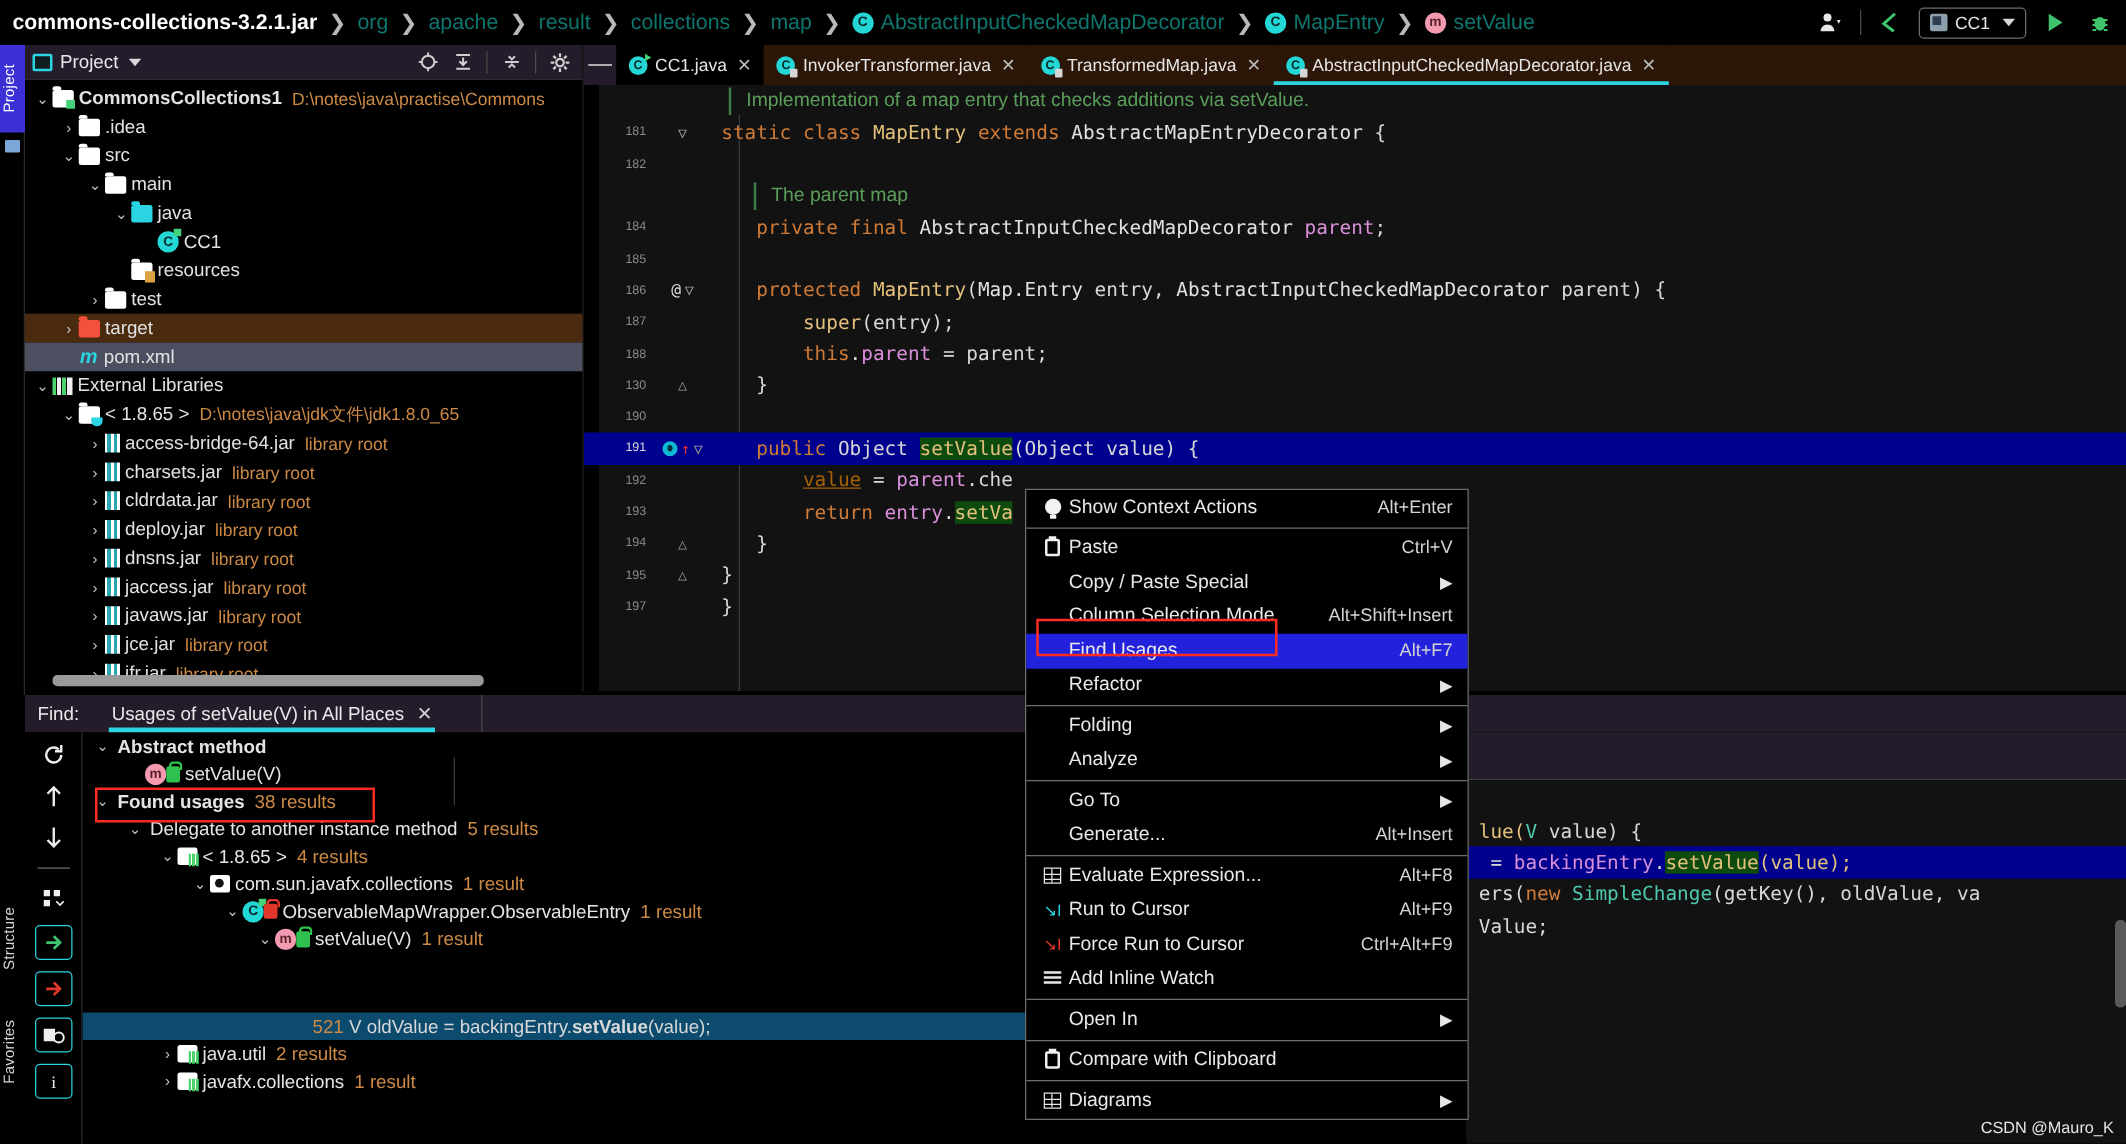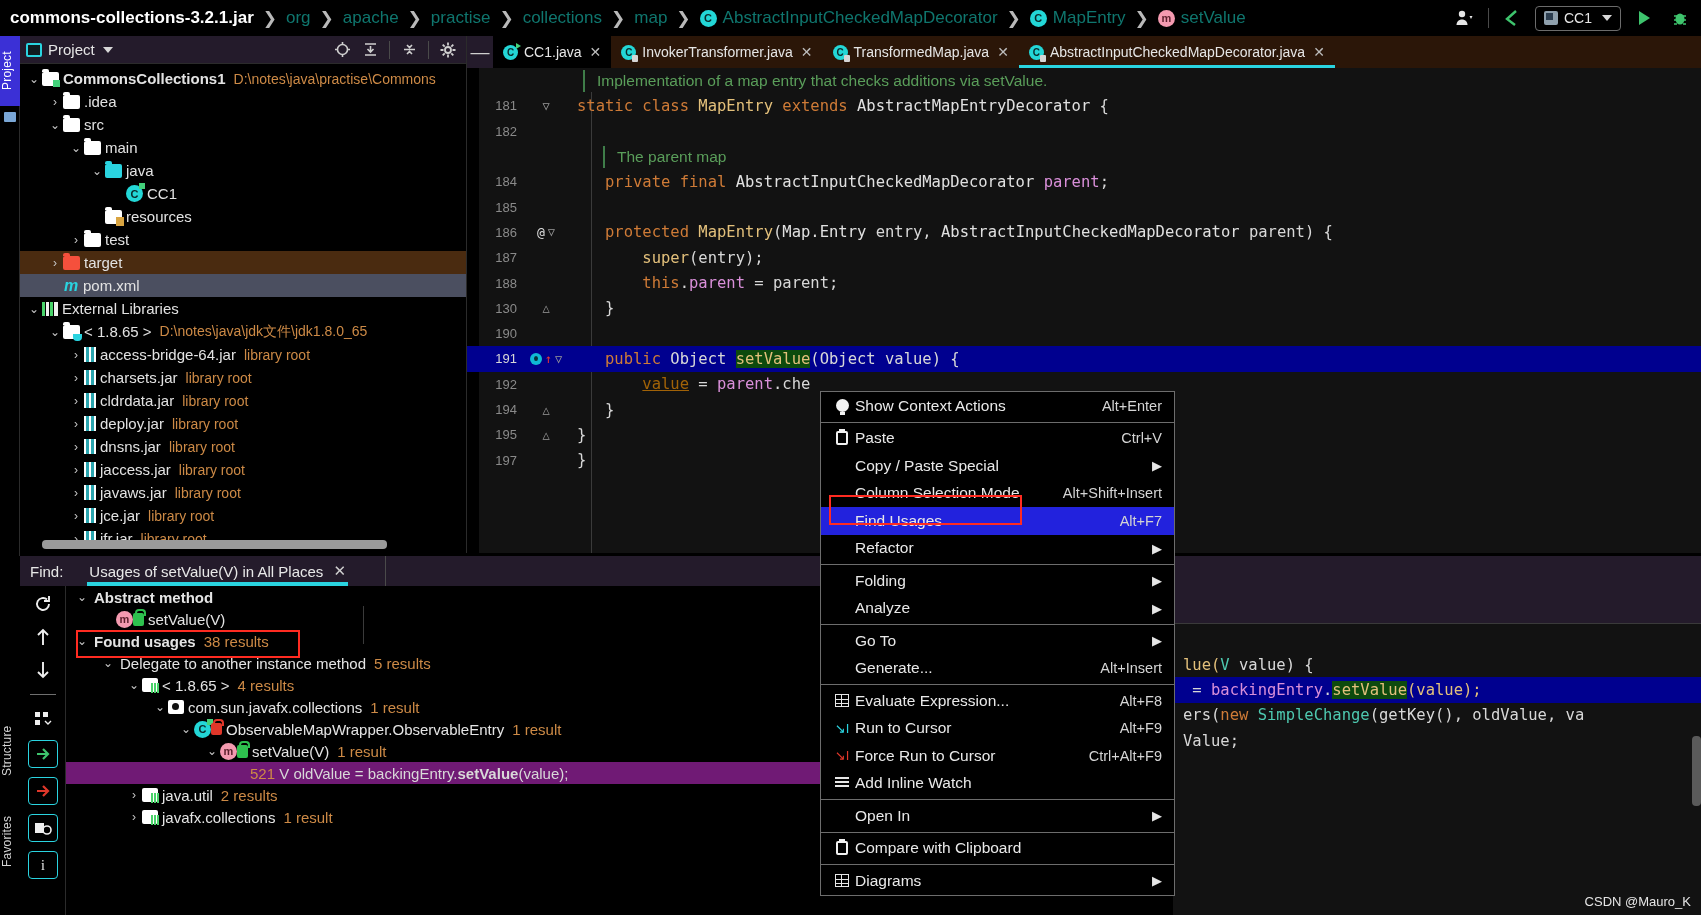--- a/index.html
+++ b/index.html
@@ -107,21 +107,21 @@
   .etab.active { background:#2b1608; }
   .etab.active:after{content:"";position:absolute;left:0;right:0;bottom:0;height:3px;background:#2ad4e0;}
   .etab .x { color:#bdbdbd; font-size:14px; margin-left:2px;}
   .tabcico{ width:15px;height:15px;border-radius:50%;background:#23d7d7;color:#0a2a2a;font-size:10px;font-weight:bold;display:flex;align-items:center;justify-content:center;position:relative;flex:none;}
   .tabcico.lock:after{content:"";position:absolute;right:-2px;bottom:-2px;width:6px;height:7px;background:#d6d6d6;border-radius:1px;}
   .tabcico.run:after{content:"";position:absolute;right:-3px;top:-2px;width:0;height:0;border-left:5px solid #43d17a;border-top:3px solid transparent;border-bottom:3px solid transparent;}
 
   .codearea { position:relative; height:485px; background:#121212; overflow:hidden; }
   .gutter-strip{position:absolute;left:0;top:0;width:12px;height:100%;background:#000;}
   .code-line { position:relative; height:25.3px; display:flex; align-items:center; font-family:"DejaVu Sans Mono", monospace; font-size:15.5px; }
-  .lnum { width:56px; text-align:right; color:#8a8a8a; font-size:13px; font-family:"Liberation Sans",sans-serif; flex:none; padding-right:6px;}
+  .lnum { width:56px; text-align:right; color:#8a8a8a; font-size:10px; font-family:"Liberation Sans",sans-serif; flex:none; padding-right:6px;}
   .gutter-ico { width:46px; display:flex;align-items:center;justify-content:center; gap:3px; flex:none; color:#c6c6c6; font-size:13px;}
   .fold { color:#9a9a9a; font-size:12px; }
   .ctext { white-space:pre; padding-left:8px; }
   .code-line.hl { background:#00008f; }
   .cmt-block { display:flex; align-items:center; height:25.3px; }
   .cmt-bar { width:2px; height:22px; background:#3f7d49; margin-left:116px; }
   .cmt-txt { color:#5a9e5a; font-size:15.5px; font-family:"Liberation Sans",sans-serif; margin-left:12px; }
   .k { color:#cf7b37; }
   .t { color:#d8d8d8; }
   .cl { color:#e0e0e0; }
@@ -168,21 +168,21 @@
   .find-tab .x{color:#d0d0d0;}
   .find-divider { width:1px; height:30px; background:#4a4a4a; }
   .find-body { position:relative; height:329px; background:#000; }
   .findtools { position:absolute; left:0; top:0; width:46px; height:329px; background:#000; border-right:1px solid #2b2b2b;
                display:flex; flex-direction:column; align-items:center; padding-top:6px; gap:9px; }
   .ft { width:26px; height:24px; display:flex; align-items:center; justify-content:center; color:#efefef; font-size:18px; }
   .ft.box { border:1.5px solid #2ad4e0; border-radius:4px; width:30px; height:28px; }
   .ft-sep { width:26px; height:1px; background:#6f6f6f; margin:3px 0;}
   .results { position:absolute; left:46px; top:0; right:528px; height:329px; overflow:hidden; font-size:15px; color:#e4e4e4;}
   .rrow { display:flex; align-items:center; height:22px; white-space:nowrap; }
-  .rrow.sel { background:#701a75; }
+  .rrow.sel { background:#0c4a6e;margin-top:48px; }
   .rcount { color:#cd8a46; margin-left:8px; }
   .rbold { font-weight:bold; }
   .found-box { position:absolute; left:76px; top:630px; width:224px; height:28px; border:2.5px solid #ff2b21; z-index:40; pointer-events:none;}
   .mpink { width:17px;height:17px;border-radius:50%;background:#f49ab0;color:#5b1f2c;font-size:11px;font-weight:bold;display:flex;align-items:center;justify-content:center;flex:none;}
   .greenlock{width:11px;height:13px;background:#2ec14e;border-radius:2px;flex:none;position:relative;}
   .greenlock:before{content:"";position:absolute;left:2px;top:-4px;width:7px;height:5px;border:2px solid #2ec14e;border-bottom:none;border-radius:4px 4px 0 0;}
   .redlock{width:11px;height:12px;background:#e0372a;border-radius:2px;flex:none;position:relative;}
   .redlock:before{content:"";position:absolute;left:2px;top:-4px;width:7px;height:5px;border:2px solid #e0372a;border-bottom:none;border-radius:4px 4px 0 0;}
   .pkgico{width:16px;height:14px;background:#ffffff;border-radius:2px;flex:none;position:relative;}
   .pkgico:after{content:"";position:absolute;left:4px;top:3px;width:7px;height:7px;background:#111;border-radius:50%;}
@@ -209,21 +209,21 @@
     <span class="crumb-sep">❯</span>
     <div class="crumb">
       <span class="crumb-txt">org</span>
     </div>
     <span class="crumb-sep">❯</span>
     <div class="crumb">
       <span class="crumb-txt">apache</span>
     </div>
     <span class="crumb-sep">❯</span>
     <div class="crumb">
-      <span class="crumb-txt">practise</span>
+      <span class="crumb-txt">result</span>
     </div>
     <span class="crumb-sep">❯</span>
     <div class="crumb">
       <span class="crumb-txt">collections</span>
     </div>
     <span class="crumb-sep">❯</span>
     <div class="crumb">
       <span class="crumb-txt">map</span>
     </div>
     <span class="crumb-sep">❯</span>
@@ -544,20 +544,25 @@
         </span>
         <span class="ctext">   <span class="k">public </span><span class="t">Object </span><span class="greenhl">setValue</span><span class="t">(Object value) {</span></span>
       </div>
 
       <div class="code-line">
         <span class="lnum">192</span>
         <span class="gutter-ico"></span>
         <span class="ctext">       <span class="underl" style="color:#a16207">value</span><span class="t"> = </span><span class="fld">parent</span><span class="t">.che</span></span>
       </div>
 
+      <div class="code-line">
+        <span class="lnum">193</span>
+        <span class="gutter-ico"></span>
+        <span class="ctext">       <span class="k">return </span><span class="fld">entry</span><span class="t">.</span><span class="greenhl">setVa</span></span>
+      </div>
 
       <div class="code-line">
         <span class="lnum">194</span>
         <span class="gutter-ico">
             <span class="fold">△</span>
           </span>
         <span class="ctext">   <span class="t">}</span></span>
       </div>
 
       <div class="code-line">

